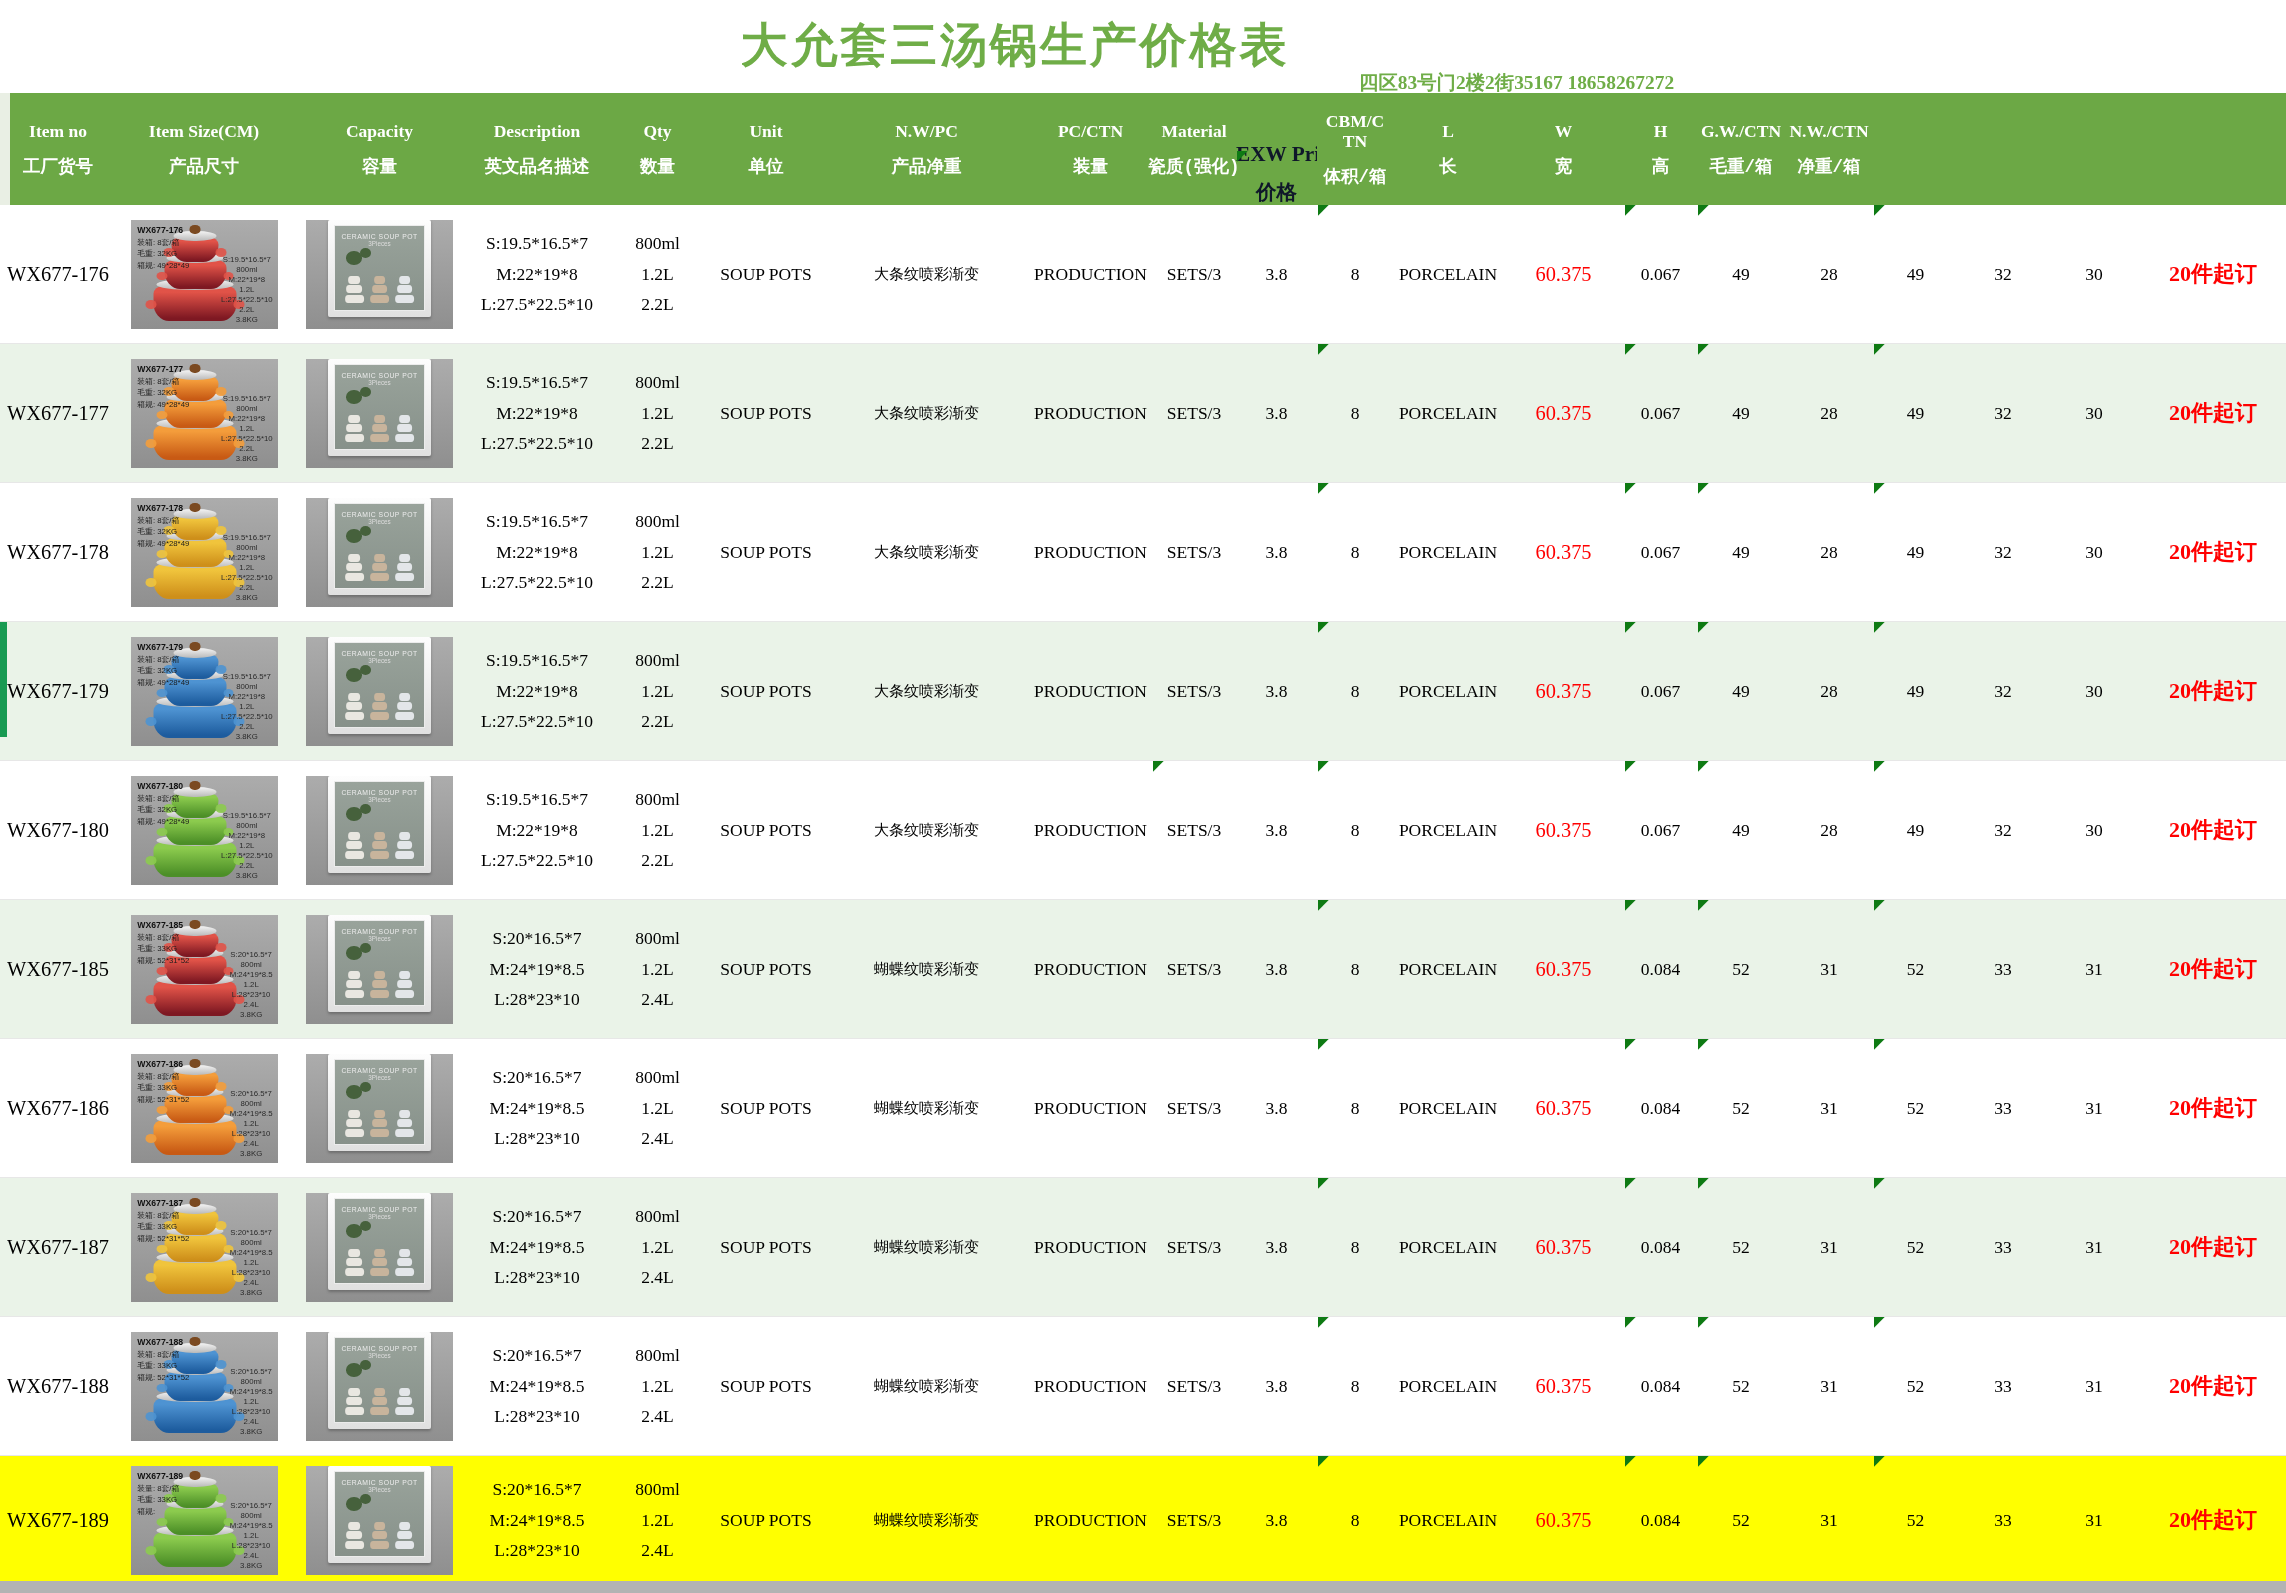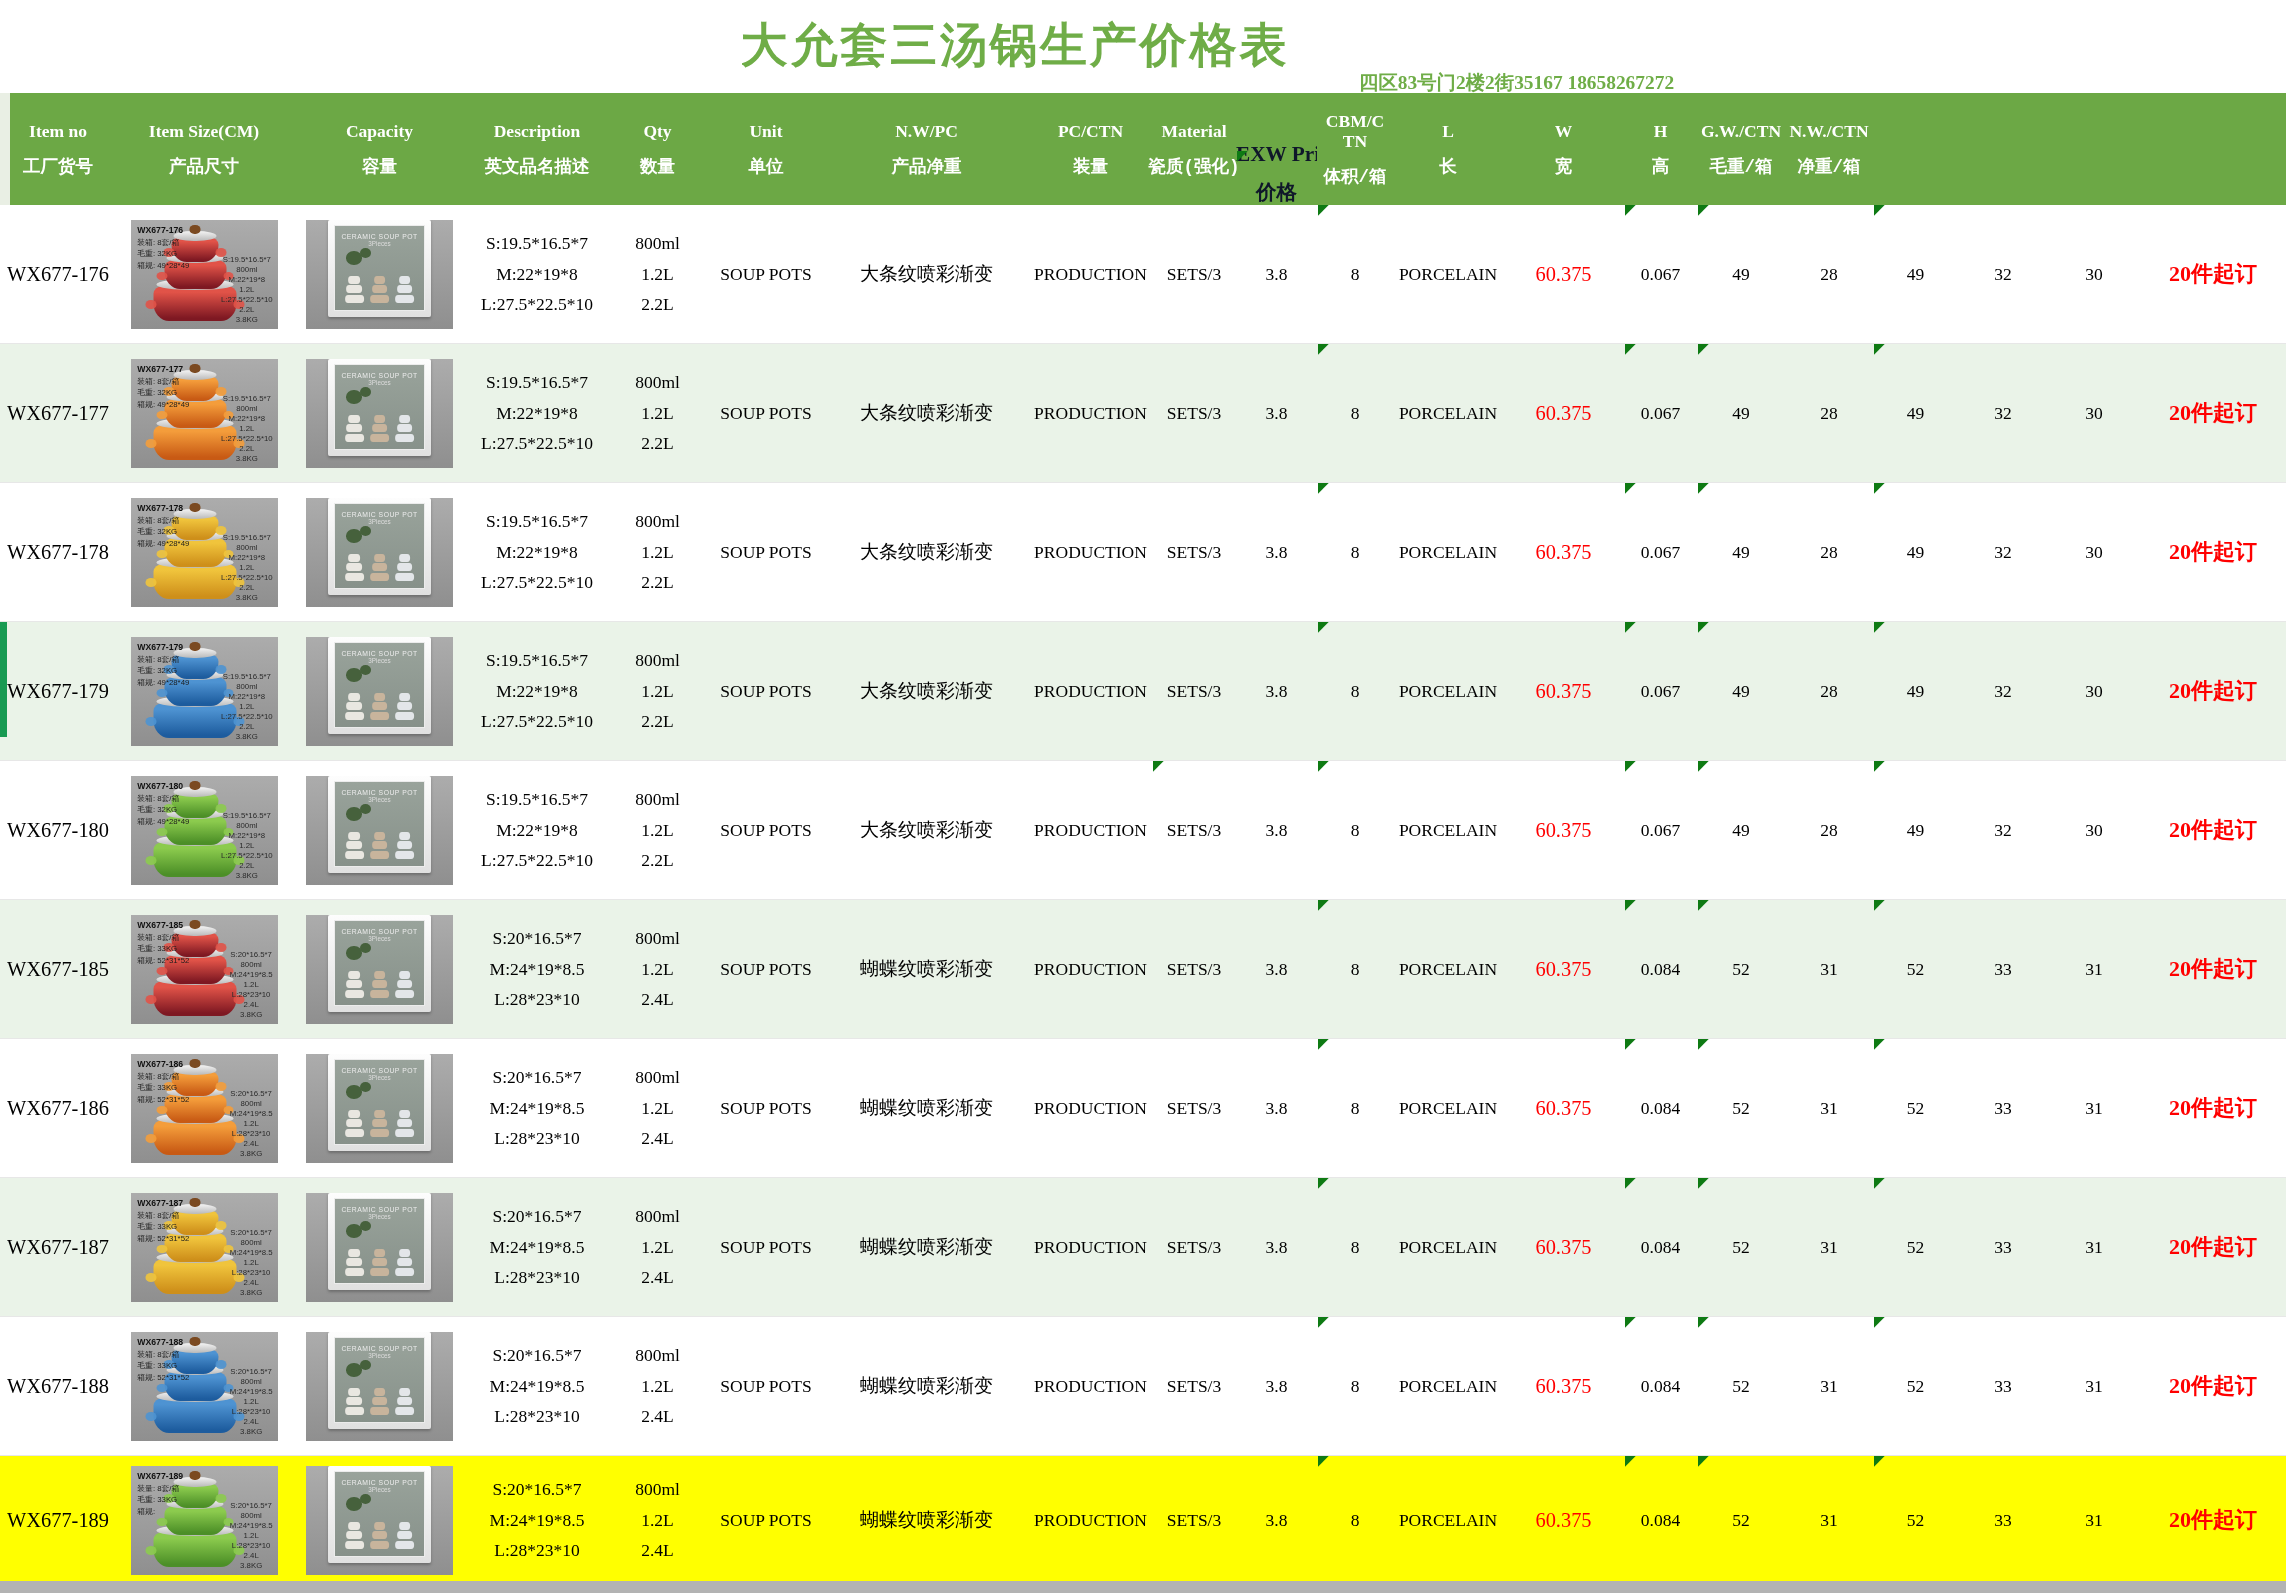--- a/index.html
+++ b/index.html
@@ -31,21 +31,21 @@
   .hcell.red .cn { font-size:20.4px; }
 
   
   .drow { position:relative; height:139px; background:#fff; border-bottom:1.9px solid #E7E7E7; }
   .drow.tint { background:#EAF3E8; }
   .drow.yellow { background:#FFFF00; border-bottom:none; }
   .cell { position:relative; display:flex; align-items:center; justify-content:center;
           text-align:center; font-size:17.5px; color:#000; overflow:visible; }
   .cell.pre { white-space:pre-line; line-height:1.75; }
   .cell.itemno { font-size:20.4px; }
-  .cell.cndesc { font-size:19px; }
+  .cell.cndesc { font-size:15px; }
   .cell.price { color:#FF0000; font-size:20.4px; }
   .cell.moq { color:#FF0000; font-size:22px; font-weight:bold; }
 
   
   .flag { position:absolute; top:0; left:1px; width:10.7px; height:10.7px; background:#0E7A13;
           clip-path:polygon(0 0, 100% 0, 0 100%); }
   .hcell .flag { top:58px; }
 
   
   .left-bar { position:absolute; left:0; top:0; width:6.8px; height:115px; background:#189A52; z-index:4; }

